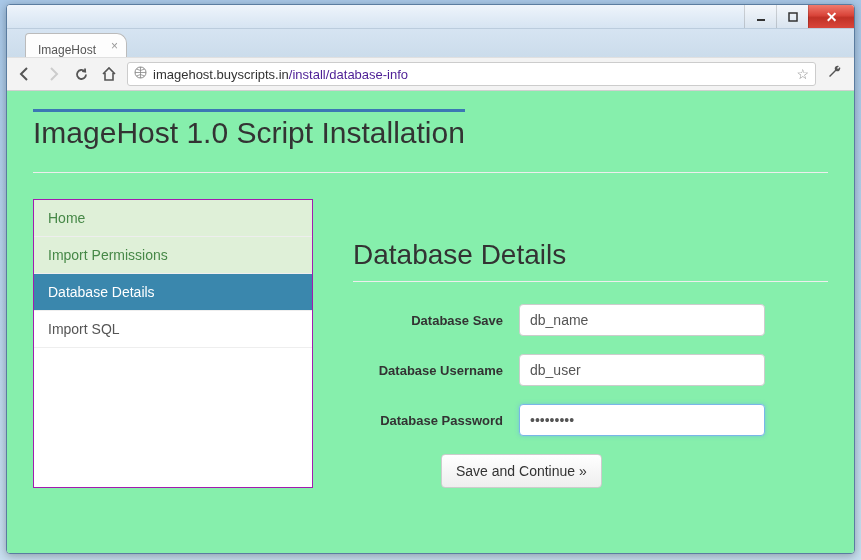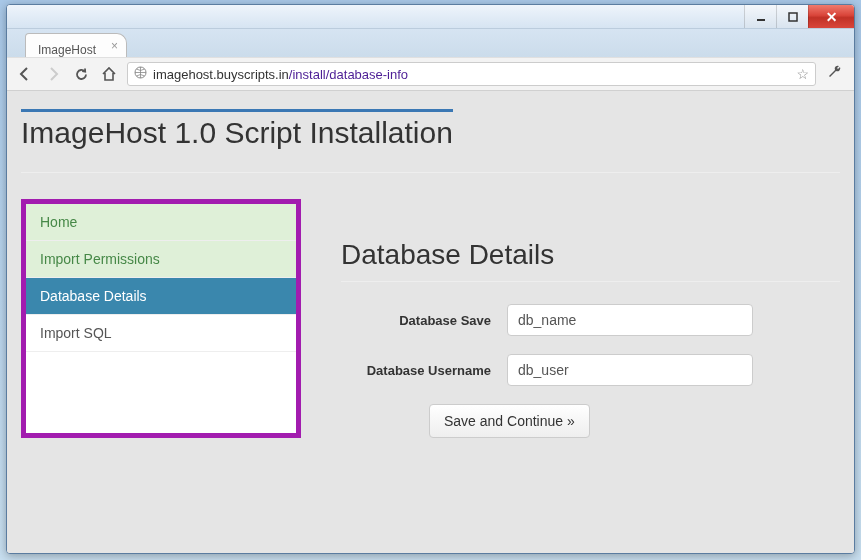--- a/index.html
+++ b/index.html
@@ -107,39 +107,39 @@
     color:#444;
   }
   .urlbox .globe { color:#888; margin-right:6px; font-size:13px;}
   .urlbox .domain { color:#333; }
   .urlbox .path { color:#4c1d95; }
   .urlbox .star { margin-left:auto; color:#888; font-size:14px; cursor:pointer;}
   .wrench { width:22px; text-align:center; color:#555; font-size:16px; cursor:pointer;}
   
   .page {
     flex:1;
-    background:#e5e5e5;
+    background:#86efac;
     overflow-y:scroll;
-    padding:18px 14px;
+    padding:18px 26px;
     color:#333;
   }
   .page h1 {
     font-size:30px;
     font-weight:500;
     color:#333;
     border-top:3px solid #3b78b4;
     display:inline-block;
     padding-top:4px;
     margin-bottom:10px;
   }
   .hr { border:none; border-top:1px solid #eee; margin:12px 0 26px 0;}
   .layout { display:flex; gap:40px; }
   .sidebar {
     width:280px;
-    border:5px solid #a21caf;
+    border:1px solid #a21caf;
     background:#fff;
   }
   .sidebar .item {
     padding:10px 14px;
     font-size:14px;
     border-bottom:1px solid #eee;
     cursor:pointer;
   }
   .sidebar .item.done {
     background:#dff0d8;
@@ -283,19 +283,23 @@
         <h2>Database Details</h2>
 
         <div class="form-row">
           <label>Database Save</label>
           <input type="text" value="db_name" style="">
         </div>
         <div class="form-row">
           <label>Database Username</label>
           <input type="text" value="db_user" style="">
         </div>
+        <div class="form-row">
+          <label>Database Password</label>
+          <input type="password" id="pwfield" style="border-color: rgb(122, 181, 232); box-shadow: rgba(102, 175, 233, 0.6) 0px 0px 4px;" value="password1">
+        </div>
         <div class="btnrow">
           <button class="btn"><span>Save and Continue »</span></button>
         </div>
       </div>
     </div>
   </div>
 </div>
 
 </body></html>

